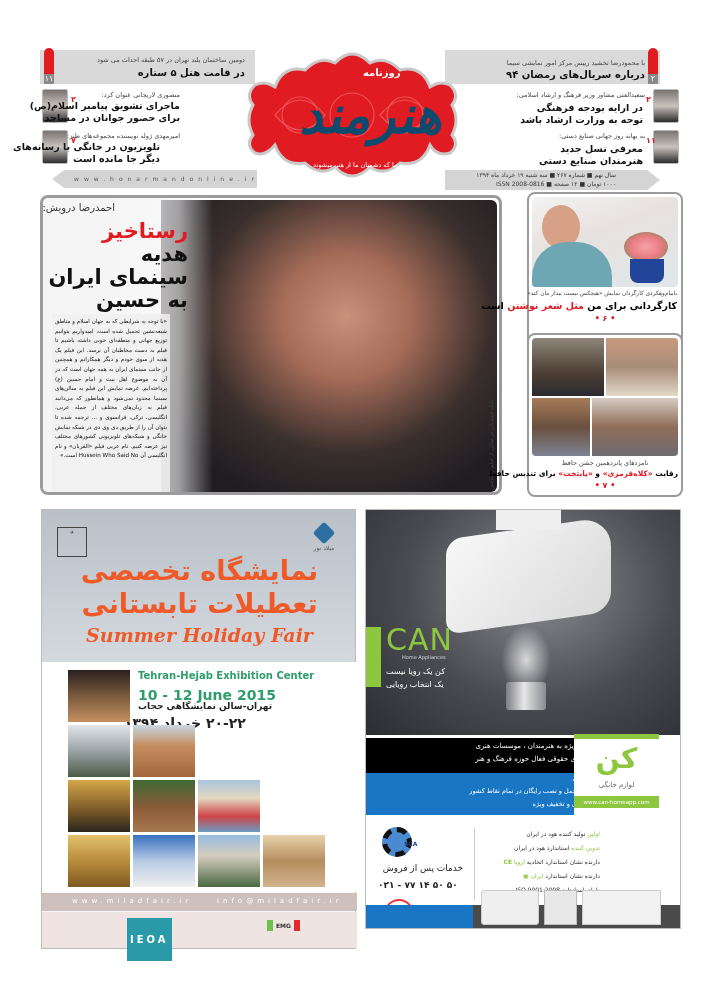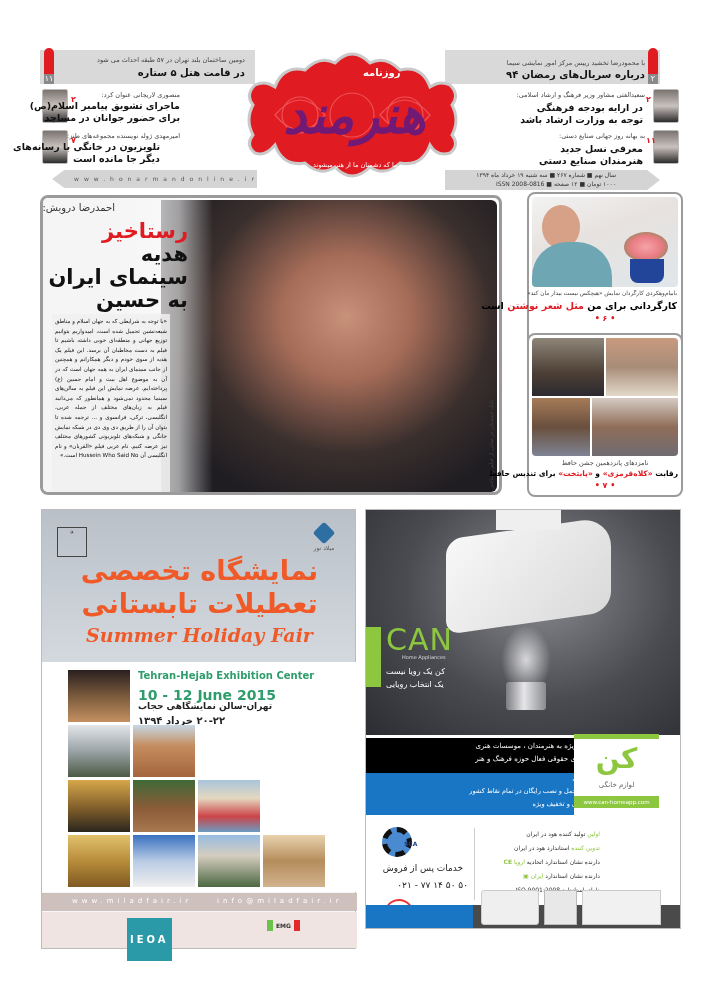--- a/index.html
+++ b/index.html
@@ -78,21 +78,21 @@
     <path d="M8 60 Q0 50 10 40 Q20 35 30 42 Q38 20 60 25 Q75 10 90 18 Q107 0 125 18 Q140 10 155 25 Q177 20 185 42 Q195 35 205 40 Q215 50 207 60 Q215 75 207 90 Q215 100 205 108 Q192 112 185 100 Q177 122 155 118 Q140 132 125 122 Q107 140 90 122 Q75 132 60 118 Q38 122 30 100 Q20 112 10 108 Q0 100 8 90 Q0 75 8 60Z" fill="#e11b22" stroke="#c9c9c9" stroke-width="3"></path>
     <g fill="none" stroke="#f26a6e" stroke-width="1.2" opacity=".7">
       <circle cx="55" cy="70" r="18"></circle>
         <circle cx="107" cy="70" r="22"></circle>
         <circle cx="160" cy="70" r="18"></circle>
       <path d="M30 70 Q55 40 80 70 Q55 100 30 70Z"></path>
         <path d="M135 70 Q160 40 185 70 Q160 100 135 70Z"></path>
     </g>
   </svg>
   <div class="abs" style="left:118px;top:22px;color:#fff;font-size:10px;font-weight:bold">روزنامه</div>
-  <div class="abs" style="left:22px;top:40px;width:175px;text-align:center;color:#701a75;font-family:'DejaVu Serif',serif;font-size:52px;font-weight:bold;line-height:60px;font-style:italic">هنرمند</div>
+  <div class="abs" style="left:22px;top:40px;width:175px;text-align:right;color:#0c4a6e;font-family:'DejaVu Serif',serif;font-size:52px;font-weight:bold;line-height:60px;font-style:italic">هنرمند</div>
   <div class="abs" style="left:68px;top:116px;color:#fff;font-size:6.5px;white-space:nowrap">... بیا که دشمنان ما از هنر میشوند</div>
 </div>
 
 <div class="abs arrowbar" style="left:52px;top:170px;width:205px;clip-path:polygon(6% 0,100% 0,100% 100%,6% 100%,0 50%)"></div>
 <div class="abs url" style="left:74px;top:175px">www.honarmandonline.ir</div>
 <div class="abs arrowbar" style="left:445px;top:170px;width:215px;height:20px;clip-path:polygon(0 0,94% 0,100% 50%,94% 100%,0 100%)"></div>
 <div class="abs meta" style="right:85px;top:171px">سال نهم ■ شماره ۲۶۷ ■ سه شنبه ۱۹ خرداد ماه ۱۳۹۴</div>
 <div class="abs meta" style="right:85px;top:180px">۱۰۰۰ تومان ■ ۱۲ صفحه ■ ISSN 2008-0816</div>
 
 <div class="abs frame" style="left:40px;top:195px;width:462px;height:300px;overflow:hidden;padding:0">
@@ -144,21 +144,21 @@
     <div style="font-size:6px;color:#555;margin-top:3px">میلاد نور</div>
   </div>
   <div class="abs orange" style="left:0;width:315px;top:46px;text-align:center;font-size:27px;line-height:30px">نمایشگاه تخصصی</div>
   <div class="abs orange" style="left:0;width:315px;top:79px;text-align:center;font-size:27px;line-height:30px">تعطیلات تابستانی</div>
   <div class="abs orange" style="left:0;width:315px;top:114px;text-align:center;font-family:'DejaVu Serif',serif;font-style:italic;font-size:19px;direction:ltr">Summer Holiday Fair</div>
 
   <div class="abs" style="left:0;top:152px;width:315px;height:230px;background:#fff"></div>
   <div class="abs green" style="left:96px;top:160px;font-size:10px">Tehran-Hejab Exhibition Center</div>
   <div class="abs green" style="left:96px;top:177px;font-size:14px">10 - 12  June 2015</div>
   <div class="abs" style="left:96px;top:191px;font-size:9px;font-weight:bold;color:#222;letter-spacing:1px">تهران-سالن نمایشگاهی حجاب</div>
-  <div class="abs" style="left:96px;top:205px;font-size:10px;font-weight:bold;color:#222">۲۰-۲۲ خرداد ۱۳۹۴</div>
+  <div class="abs" style="left:82px;top:205px;font-size:14px;font-weight:bold;color:#222">۲۰-۲۲ خرداد ۱۳۹۴</div>
 
   <div class="tile" style="left:26px;top:160px;background:linear-gradient(#2a2020,#7a5a3c 50%,#c49061)"></div>
   <div class="tile" style="left:26px;top:215px;background:linear-gradient(#e3e6ea,#9aa3a6 50%,#4c5a44)"></div>
   <div class="tile" style="left:91px;top:215px;background:linear-gradient(#c7d7e4,#c58d5f 40%,#a4653c)"></div>
   <div class="tile" style="left:26px;top:270px;background:linear-gradient(#d6a74a,#7f5d2a 55%,#2a261d)"></div>
   <div class="tile" style="left:91px;top:270px;background:linear-gradient(#3f6a36,#8c5b38 55%,#a87850)"></div>
   <div class="tile" style="left:156px;top:270px;background:linear-gradient(#a9c4db,#e4d8bf 35%,#cc4448 70%,#6a9bc0)"></div>
   <div class="tile" style="left:26px;top:325px;background:linear-gradient(#e2c26c,#b88c3a 50%,#7f5a22)"></div>
   <div class="tile" style="left:91px;top:325px;background:linear-gradient(#3a71c1,#b9cbe4 50%,#efefef)"></div>
   <div class="tile" style="left:156px;top:325px;background:linear-gradient(#98bde1,#d5cdbf 40%,#4c6842)"></div>
@@ -193,21 +193,21 @@
   <div class="abs" style="right:65px;top:290px;font-size:6.5px;color:#fff;white-space:nowrap">فروش اقساطی و تخفیف ویژه</div>
 
   <div class="abs" style="left:208px;top:224px;width:85px;height:81px;background:#fff;border-top:5px solid #8dc63f"></div>
   <div class="abs" style="left:208px;top:232px;width:85px;text-align:center;font-size:28px;color:#8dc63f;font-weight:bold">کن</div>
   <div class="abs" style="left:208px;top:271px;width:85px;text-align:center;font-size:7px;color:#666">لوازم خانگی</div>
   <div class="abs" style="left:208px;top:286px;width:85px;text-align:center;font-size:5.5px;color:#fff;background:#8dc63f;padding:3px 0;direction:ltr">www.can-homeapp.com</div>
 
   <div class="abs" style="left:16px;top:317px;width:30px;height:30px;border-radius:50%;border:5px dashed #111;background:#4a8ad0"></div>
   <div class="abs" style="left:38px;top:330px;font-size:6px;font-weight:bold;color:#1d3f88;direction:ltr">SCA</div>
   <div class="abs" style="left:12px;top:353px;width:90px;text-align:center;font-size:9px;color:#222">خدمات پس از فروش</div>
-  <div class="abs" style="left:12px;top:370px;width:90px;text-align:right;font-size:9px;color:#222;font-weight:normal;direction:ltr">۰۲۱ - ۷۷ ۱۴ ۵۰ ۵۰</div>
+  <div class="abs" style="left:12px;top:370px;width:90px;text-align:left;font-size:9px;color:#222;font-weight:bold;direction:ltr">۰۲۱ - ۷۷ ۱۴ ۵۰ ۵۰</div>
   <div class="abs" style="left:18px;top:389px;width:30px;height:30px;border-radius:50%;border:2px solid #e33;transform:rotate(-20deg)"></div>
   <div class="abs" style="left:108px;top:318px;width:1px;height:72px;background:#ccc"></div>
 
   <div class="abs" style="right:80px;top:317px;font-size:6px;line-height:14px;color:#333;text-align:right;white-space:nowrap">
     <div><span style="color:#8dc63f">اولین</span><span> تولید کننده هود در ایران</span></div>
     <div><span style="color:#8dc63f">تدوین کننده</span><span> استاندارد هود در ایران</span></div>
     <div><span>دارنده نشان استاندارد اتحادیه </span><span style="color:#8dc63f">اروپا</span> <span style="color:#8dc63f;font-weight:bold">CE</span></div>
     <div><span>دارنده نشان استاندارد </span><span style="color:#8dc63f">ایران</span> <span style="color:#8dc63f">▣</span></div>
     <div><span>دارای استاندارد  ISO 9001:2008</span></div>
   </div>

